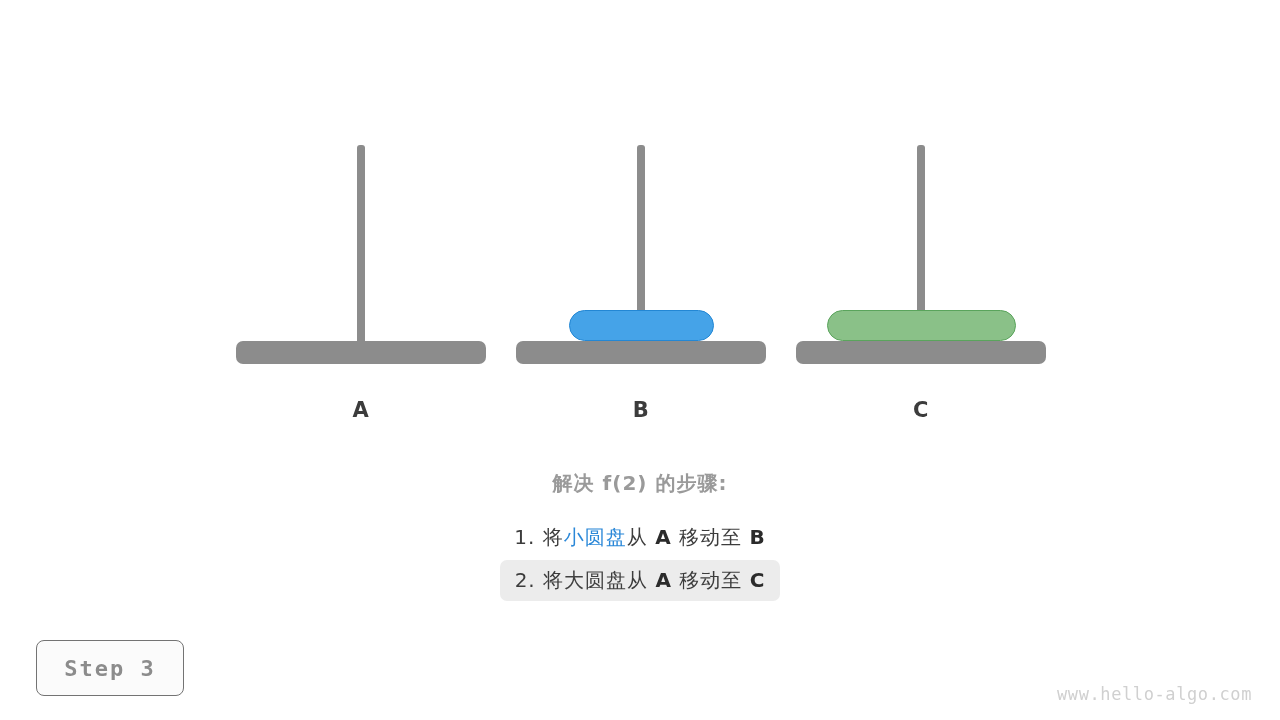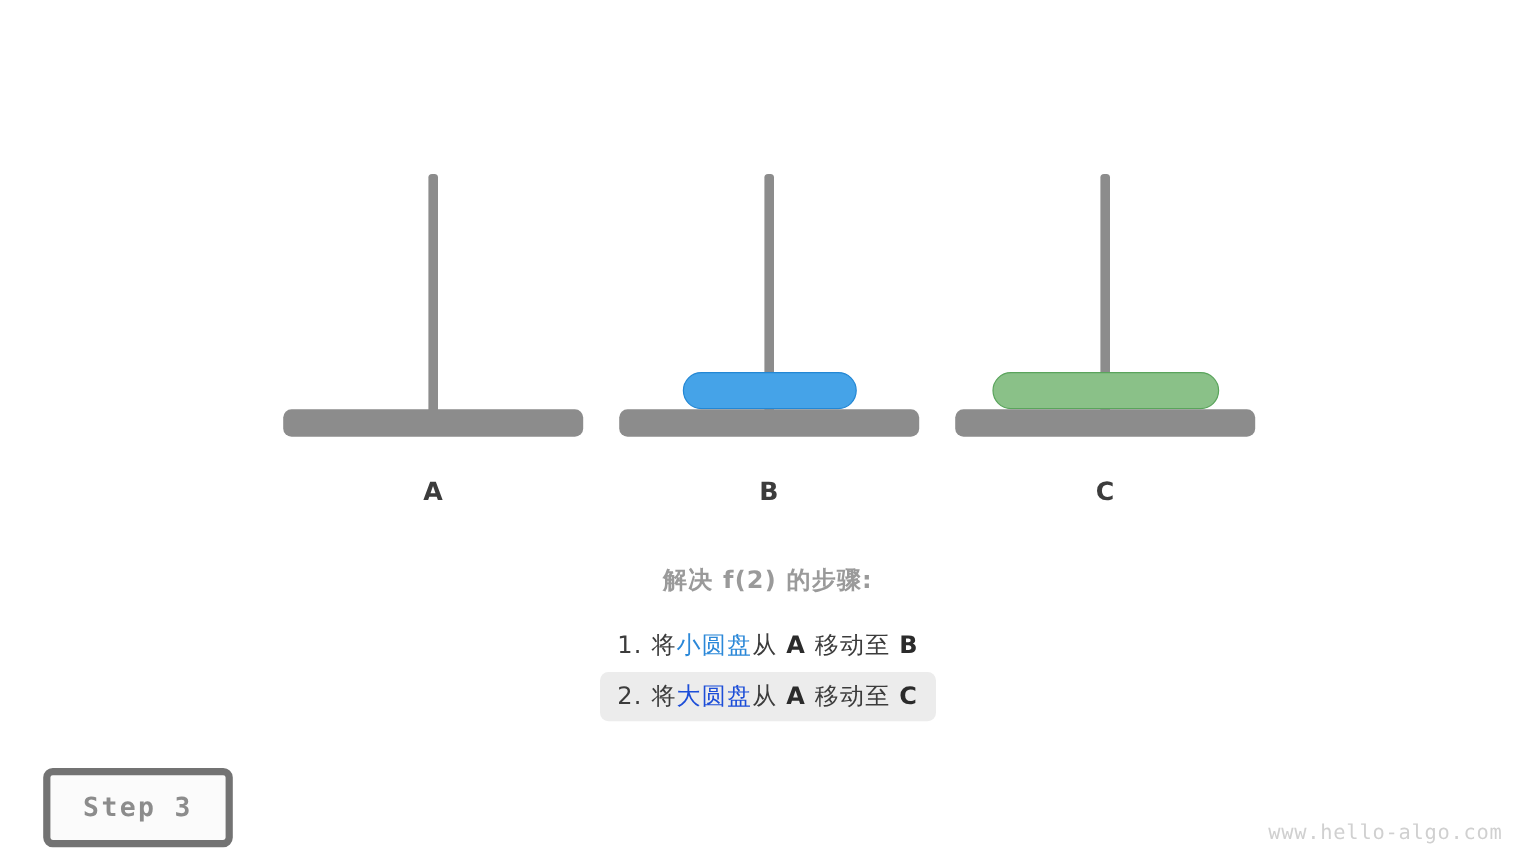--- a/index.html
+++ b/index.html
@@ -102,50 +102,50 @@
     font-size: 20px;
     font-weight: bold;
     color: #9a9a9a;
     letter-spacing: 1px;
     margin-bottom: 20px;
     font-family: "DejaVu Sans", "Liberation Sans", sans-serif;
   }
 
   .steps {
     display: inline-block;
-    text-align: left;
+    text-align: center;
   }
 
   .step-line {
     font-size: 20px;
     color: #3c3c3c;
     letter-spacing: 1px;
     padding: 7px 14px;
     border-radius: 7px;
     margin-bottom: 2px;
     white-space: nowrap;
     font-family: "DejaVu Sans", "Liberation Sans", sans-serif;
   }
   .step-line.highlight {
     background: #ececec;
   }
 
   .step-num { color: #3c3c3c; }
   .disk-name-small { color: #2b88d8; }
-  .disk-name-large { color: #1d4ed8; }
+  .disk-name-large { color: #404040; }
   .peg-ref { font-weight: bold; color: #2b2b2b; }
 
   
   .step-badge {
     position: absolute;
     left: 36px;
     top: 640px;
     width: 146px;
     height: 54px;
-    border: 6px solid #737373;
+    border: 1px solid #737373;
     border-radius: 8px;
     background: #fbfbfb;
     display: flex;
     align-items: center;
     justify-content: center;
     font-size: 22px;
     font-weight: bold;
     color: #8c8c8c;
     letter-spacing: 2px;
     font-family: "DejaVu Sans Mono", "Liberation Mono", monospace;

